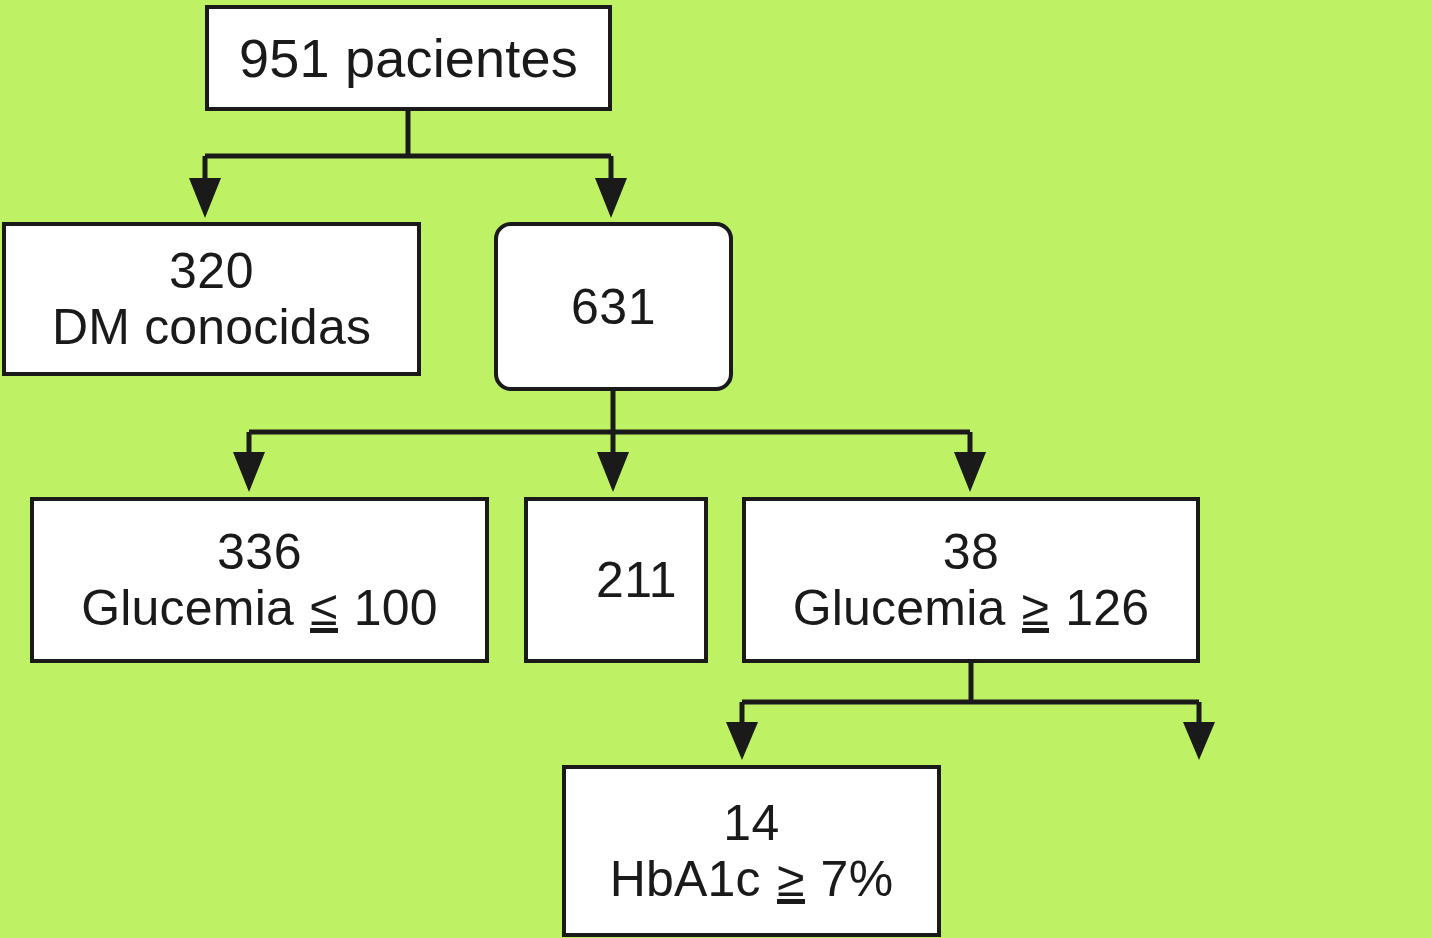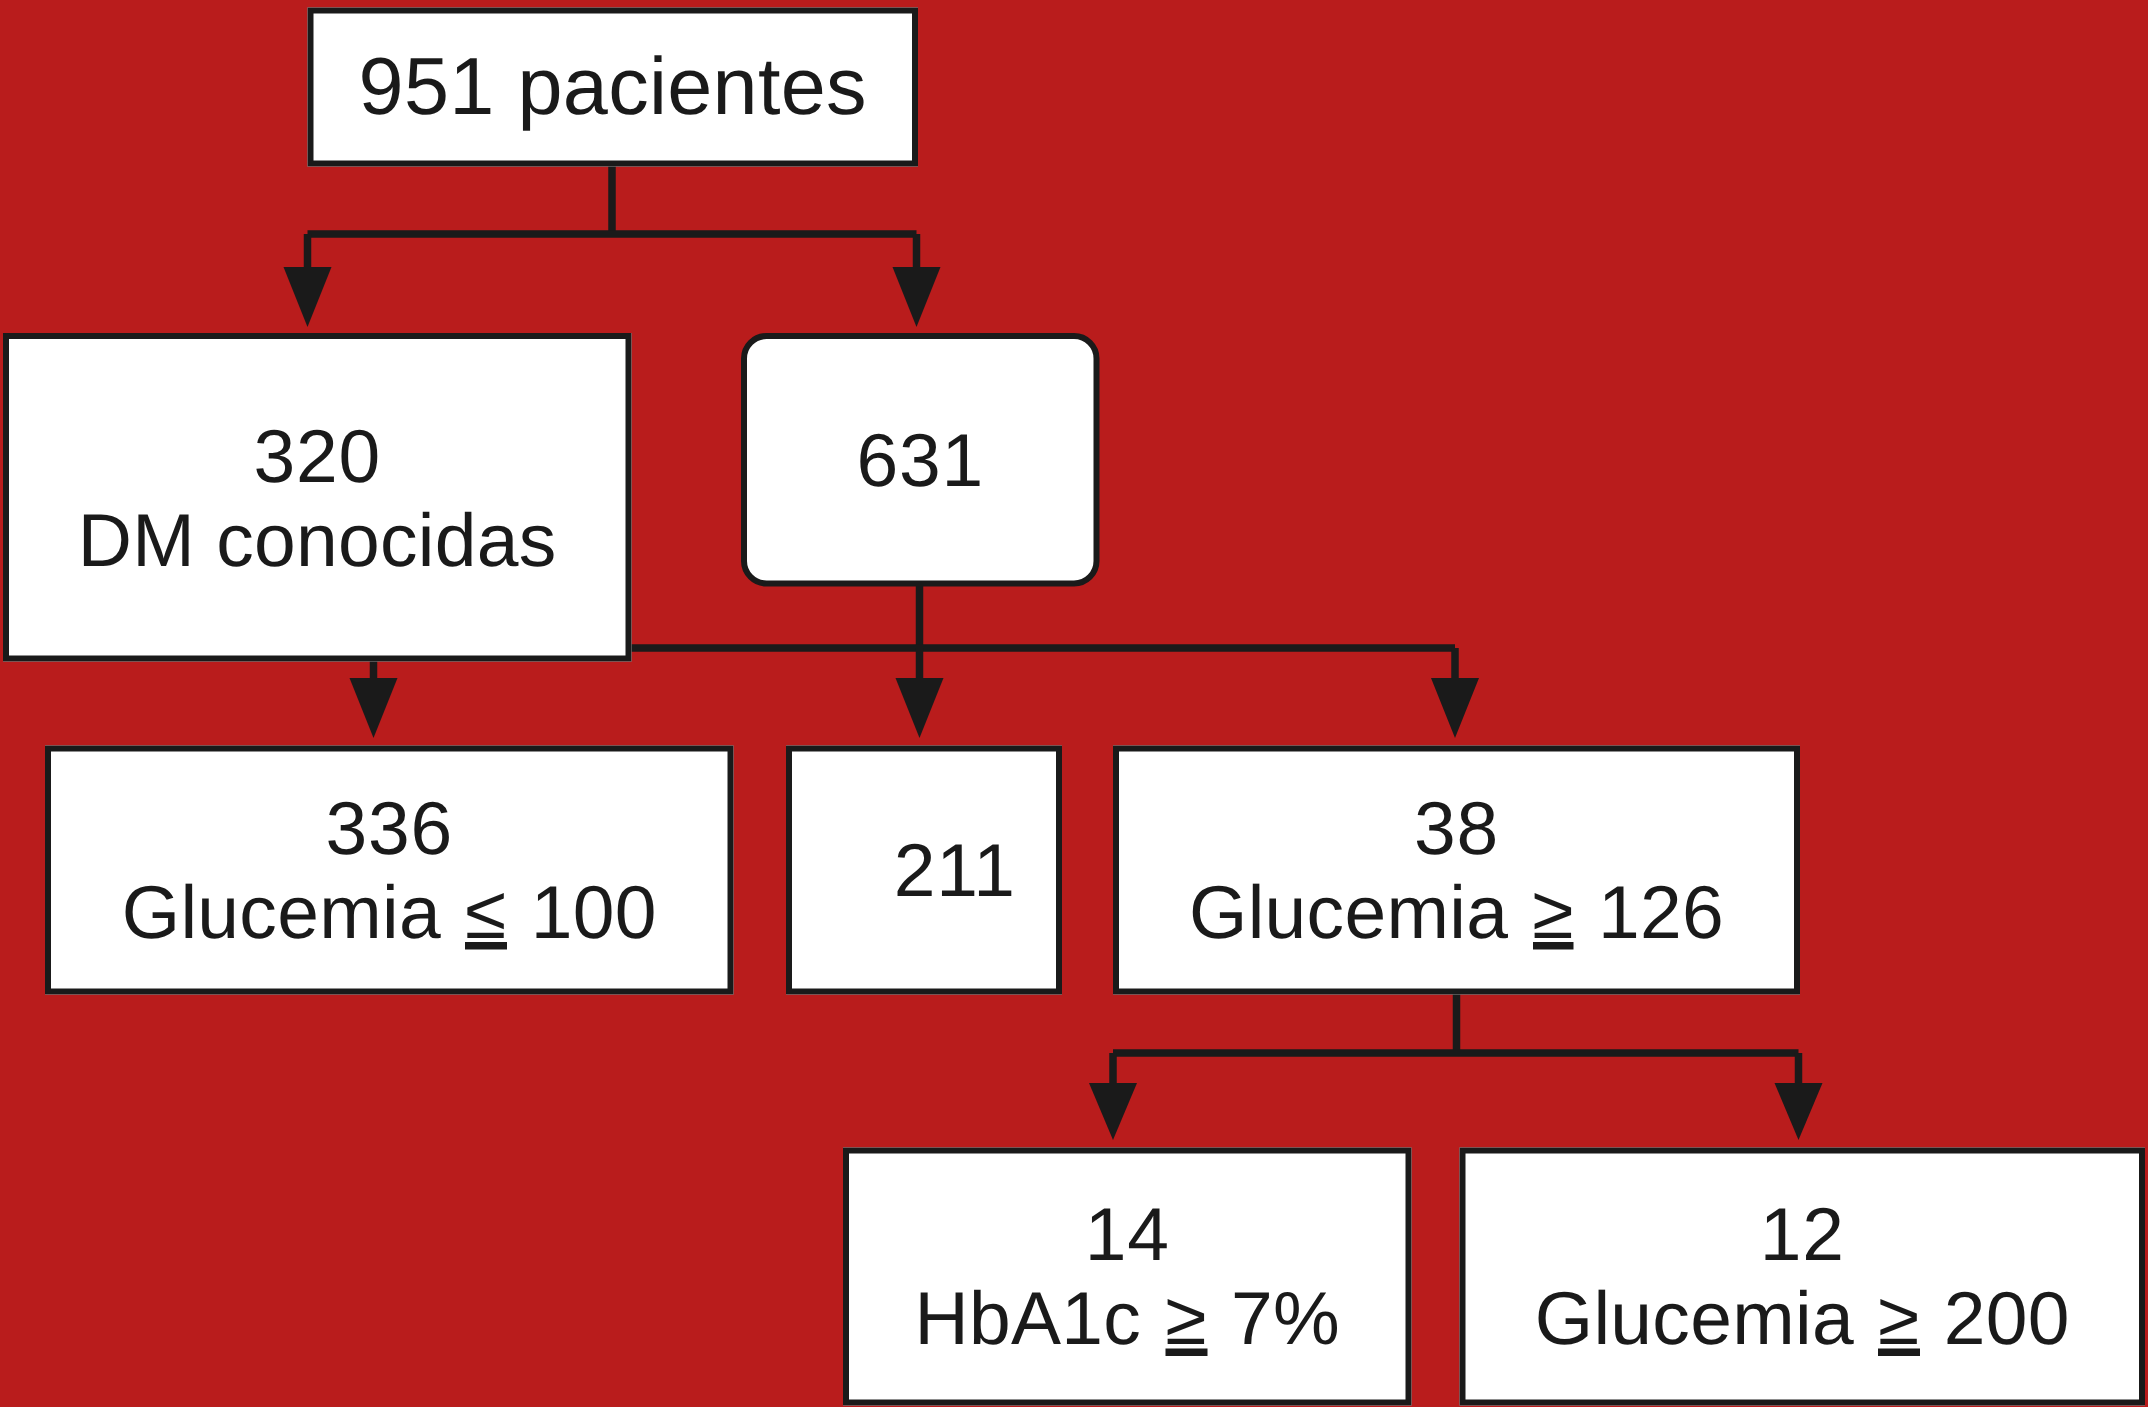--- a/index.html
+++ b/index.html
@@ -4,21 +4,21 @@
 <style>
   html, body {
     margin: 0;
     padding: 0;
     background: #ffffff;
   }
   #canvas {
     position: relative;
     width: 1432px;
     height: 938px;
-    background: #b91c1c;
+    background: #bef264;
     font-family: "Liberation Sans", sans-serif;
     color: #1a1a1a;
     overflow: hidden;
   }
   .node {
     position: absolute;
     box-sizing: border-box;
     border: 4px solid #1a1a1a;
     background: #ffffff;
     display: flex;
@@ -102,21 +102,21 @@
       <path d="M1199,702 L1199,722" stroke="#1a1a1a" stroke-width="5" fill="none"></path>
       <path d="M726,722 L758,722 L742,760 z" fill="#1a1a1a"></path>
       <path d="M1183,722 L1215,722 L1199,760 z" fill="#1a1a1a"></path>
     </g>
   </svg>
 
   <div class="node single" style="left:205px; top:5px; width:407px; height:106px;">
     <div class="label">951 pacientes</div>
   </div>
 
-  <div class="node" style="left:2px; top:222px; width:419px; height:219px;">
+  <div class="node" style="left:2px; top:222px; width:419px; height:154px;">
     <div class="count">320</div>
     <div class="label">DM conocidas</div>
   </div>
 
   <div class="node" style="left:494px; top:222px; width:239px; height:169px;border-radius:17px;">
     <div class="count">631</div>
   </div>
 
   <div class="node" style="left:30px; top:497px; width:459px; height:166px;">
     <div class="count">336</div>
@@ -130,18 +130,14 @@
   <div class="node" style="left:742px; top:497px; width:458px; height:166px;">
     <div class="count">38</div>
     <div class="label"><span>Glucemia </span><span class="cmp"><span>≥</span></span><span> 126</span></div>
   </div>
 
   <div class="node" style="left:562px; top:765px; width:379px; height:172px;">
     <div class="count">14</div>
     <div class="label"><span>HbA1c </span><span class="cmp"><span>≥</span></span><span> 7%</span></div>
   </div>
 
-  <div class="node" style="left:973px; top:765px; width:457px; height:172px;">
-    <div class="count">12</div>
-    <div class="label"><span>Glucemia </span><span class="cmp"><span>≥</span></span><span> 200</span></div>
-  </div>
 
 </div>
 
 </body></html>

